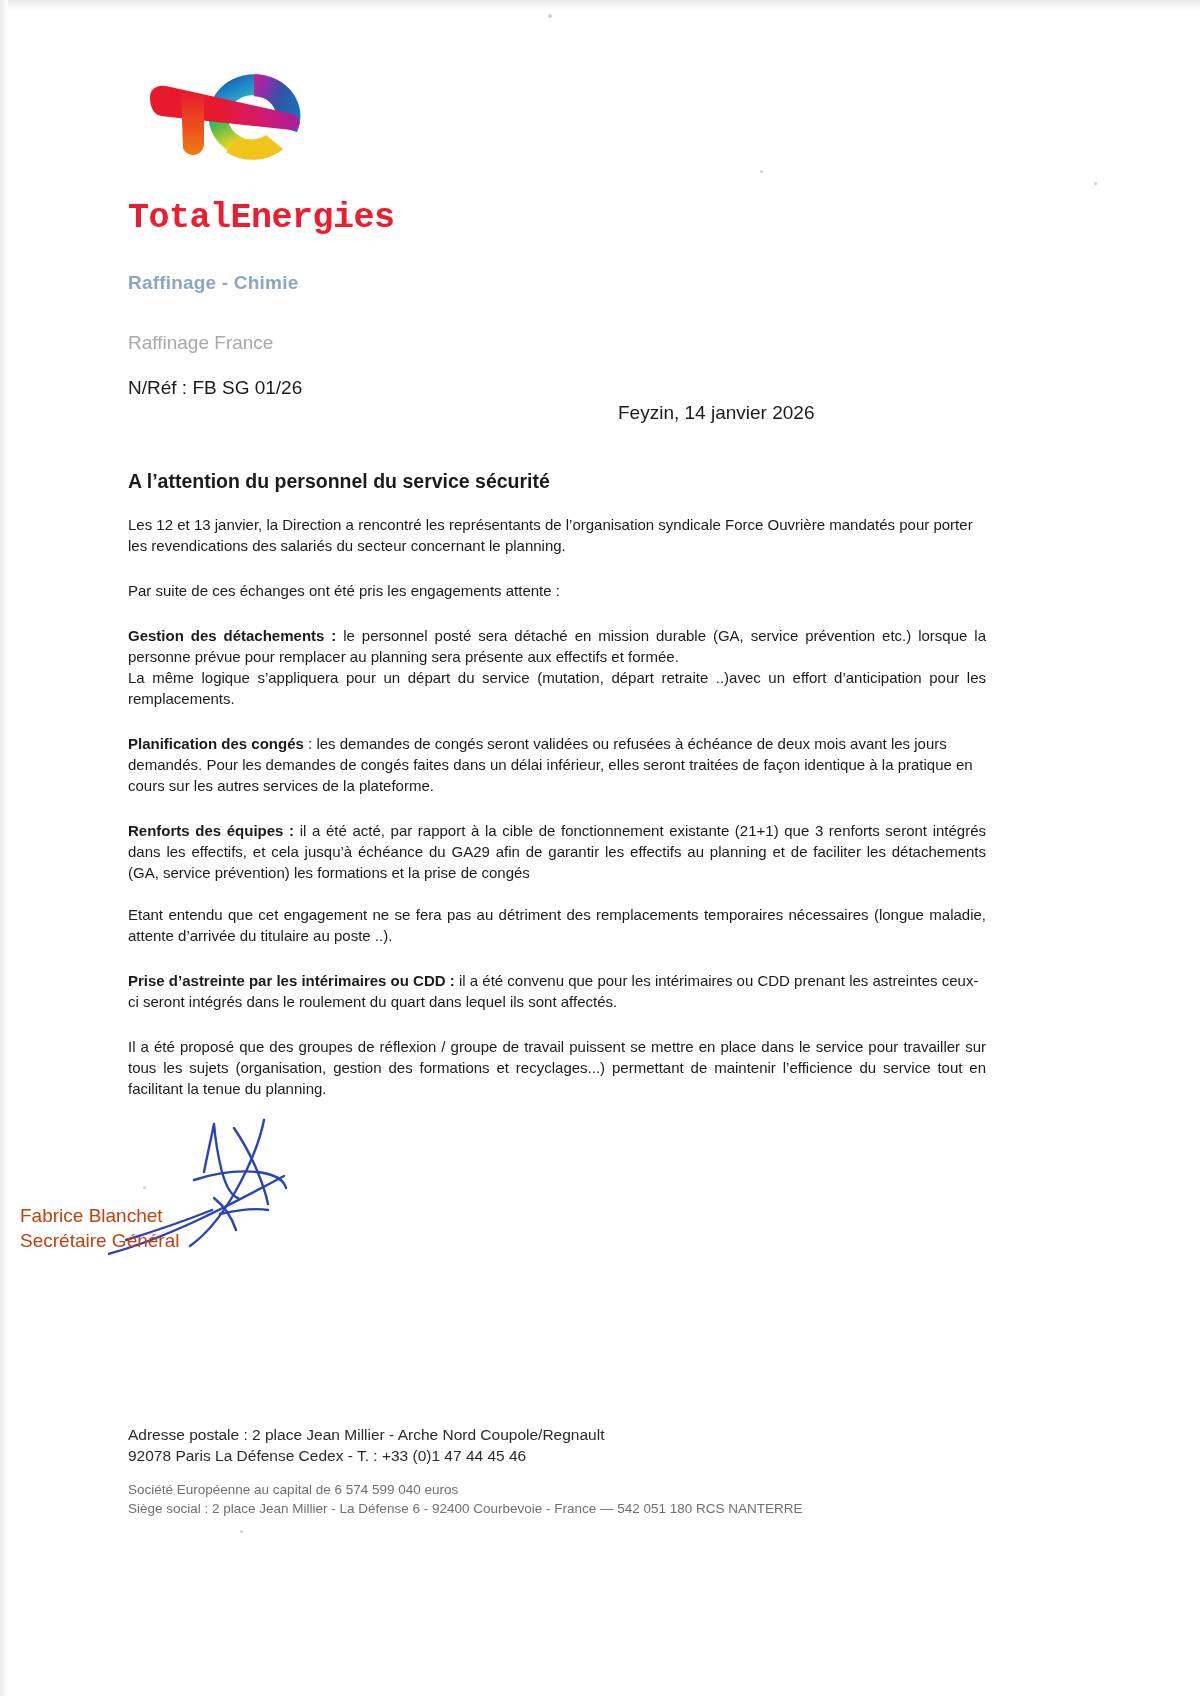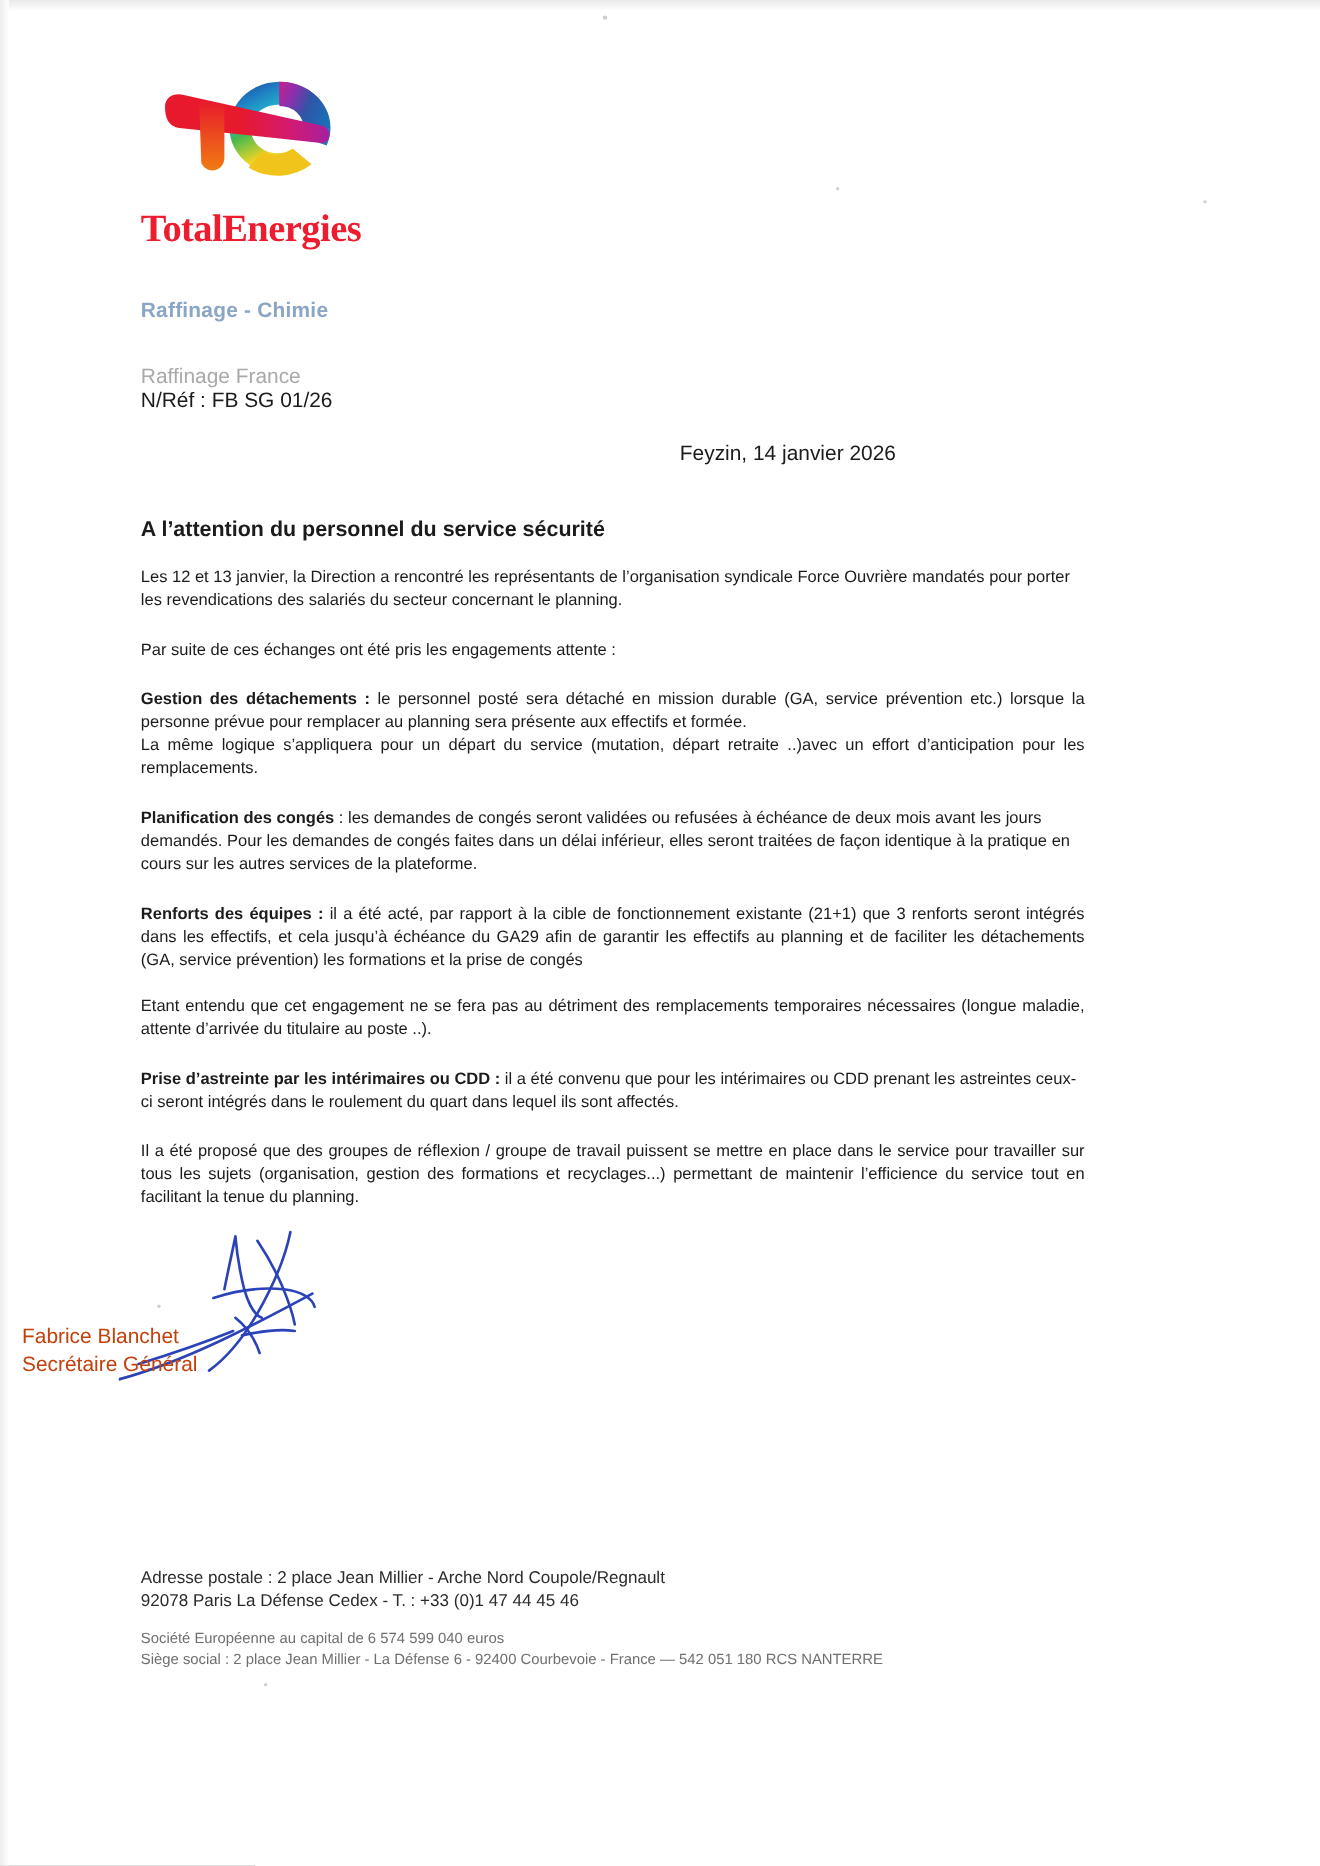--- a/index.html
+++ b/index.html
@@ -42,45 +42,46 @@
     left: 128px;
     top: 68px;
     width: 340px;
   }
   .logo-mark {
     width: 205px;
     height: 108px;
     display: block;
   }
   .logo-word {
-    margin-top: 12px;
+    margin-top: 22px;
     font-size: 35px;
     font-weight: bold;
     letter-spacing: -0.5px;
     color: #ed1c2e;
-    font-family: Liberation Serif, serif;
+    font-family: Liberation Mono, monospace;
   }
 
   
   .meta {
     position: absolute;
     left: 128px;
     top: 272px;
     width: 700px;
   }
   .meta-entity {
     font-size: 19px;
     font-weight: bold;
     color: #8aa6c4;
     letter-spacing: 0.2px;
     margin-bottom: 38px;
   }
   .meta-sub {
     font-size: 19px;
     color: #a9a9a9;
+    margin-bottom: 23px;
   }
   .meta-ref {
     font-size: 19px;
     color: #1b1b1b;
   }
 
   .date-line {
     position: absolute;
     left: 618px;
     top: 402px;

